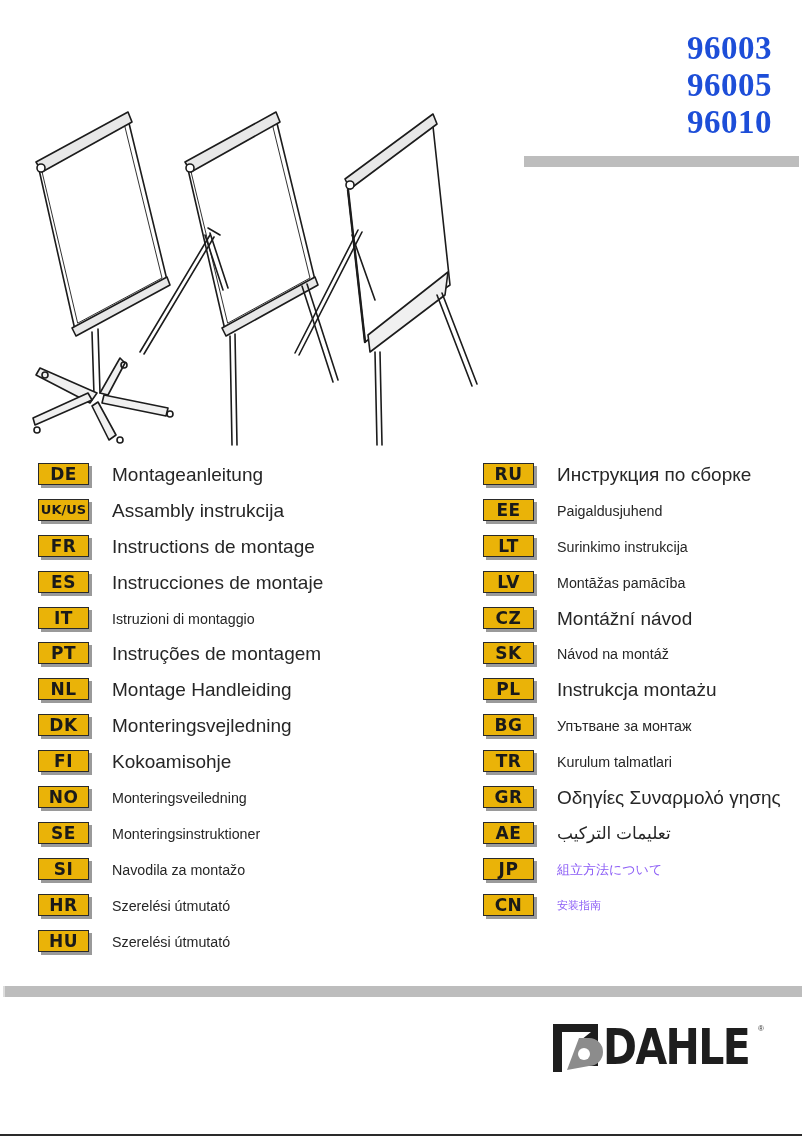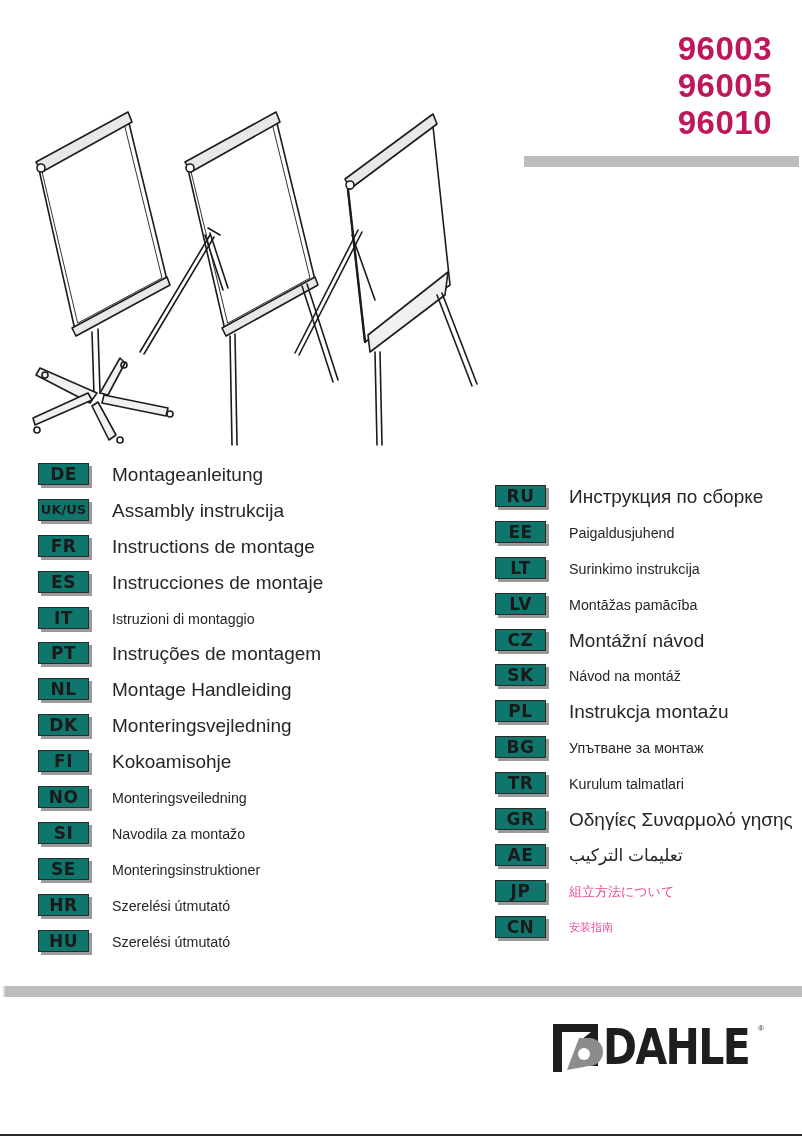--- a/index.html
+++ b/index.html
@@ -1,34 +1,34 @@
 <!DOCTYPE html>
 <html><head>
   <meta charset="utf-8">
   <style>
     html, body { margin: 0; padding: 0; background: #ffffff; }
     body { width: 802px; height: 1136px; position: relative; overflow: hidden;
            font-family: "Liberation Sans", sans-serif; color: #222; }
     .models { position: absolute; right: 30px; top: 30px; text-align: center;
-              font-family: Liberation Sans, sans-serif; font-weight: bold;
-              font-size: 33px; line-height: 37px; color: #be185d; letter-spacing: 0.5px; }
+              font-family: Liberation Serif, serif; font-weight: bold;
+              font-size: 33px; line-height: 37px; color: #1d4ed8; letter-spacing: 0.5px; }
     .top-bar { position: absolute; left: 524px; top: 156px; width: 275px; height: 11px; background: #bdbdbd; }
     .illus { position: absolute; left: 20px; top: 90px; width: 460px; height: 360px; }
     .lang-col { position: absolute; top: 463px; }
     .lang-col.left { left: 38px; }
-    .lang-col.right { left: 495px; margin-top: 22px; }
+    .lang-col.right { left: 483px; }
     .row { position: relative; height: 35.9px; display: flex; align-items: flex-start; }
-    .badge { width: 49px; height: 20px; background: #0f766e; border: 1.5px solid #2a2a2a;
+    .badge { width: 49px; height: 20px; background: #eab308; border: 1.5px solid #2a2a2a;
              box-shadow: 3px 3px 0 #9a9a9a; display: flex; align-items: center; justify-content: center;
              font-family: "DejaVu Sans", sans-serif; font-weight: bold; font-size: 17px; color: #1a1a1a;
              letter-spacing: 0.5px; box-sizing: content-box; }
     .badge.small { font-size: 13px; letter-spacing: 0; }
     .label { margin-left: 23px; font-size: 19px; line-height: 24px; color: #262626; white-space: nowrap; }
     .label.narrow { font-size: 15.5px; transform: scaleX(0.92); transform-origin: left; }
-    .label.cjk { font-size: 13px; color: #ec4899; font-family: "DejaVu Serif", serif; }
+    .label.cjk { font-size: 13px; color: #8b5cf6; font-family: "DejaVu Serif", serif; }
     .label.arabic { font-weight: normal; font-size: 17px; }
     .bottom-bar { position: absolute; left: 3px; top: 986px; width: 799px; height: 11px; background: #bdbdbd;
                   border-left: 2px solid #ddd; }
     .logo { position: absolute; left: 553px; top: 1024px; width: 215px; height: 48px; }
     .logo-text { position: absolute; left: 50px; top: -6px; font-family: "DejaVu Sans", sans-serif;
                  font-weight: bold; font-size: 50px; letter-spacing: -2px; color: #1e1e1e;
                  transform: scaleX(0.82); transform-origin: left; line-height: 58px; }
     .reg { position: absolute; left: 205px; top: 0; font-size: 8px; color: #333; }
     .bottom-line { position: absolute; left: 0; bottom: 0; width: 802px; height: 2px; background: #2a2a2a; }
   </style>
@@ -133,26 +133,26 @@
     </div>
   <div class="row">
       <div class="badge">FI</div>
       <div class="label">Kokoamisohje</div>
     </div>
   <div class="row">
       <div class="badge">NO</div>
       <div class="label narrow">Monteringsveiledning</div>
     </div>
   <div class="row">
+      <div class="badge">SE</div>
+      <div class="label narrow">Monteringsinstruktioner</div>
+    </div>
+  <div class="row">
       <div class="badge">SI</div>
       <div class="label narrow">Navodila za montažo</div>
-    </div>
-  <div class="row">
-      <div class="badge">SE</div>
-      <div class="label narrow">Monteringsinstruktioner</div>
     </div>
   <div class="row">
       <div class="badge">HR</div>
       <div class="label narrow">Szerelési útmutató</div>
     </div>
   <div class="row">
       <div class="badge">HU</div>
       <div class="label narrow">Szerelési útmutató</div>
     </div>
 </div>

